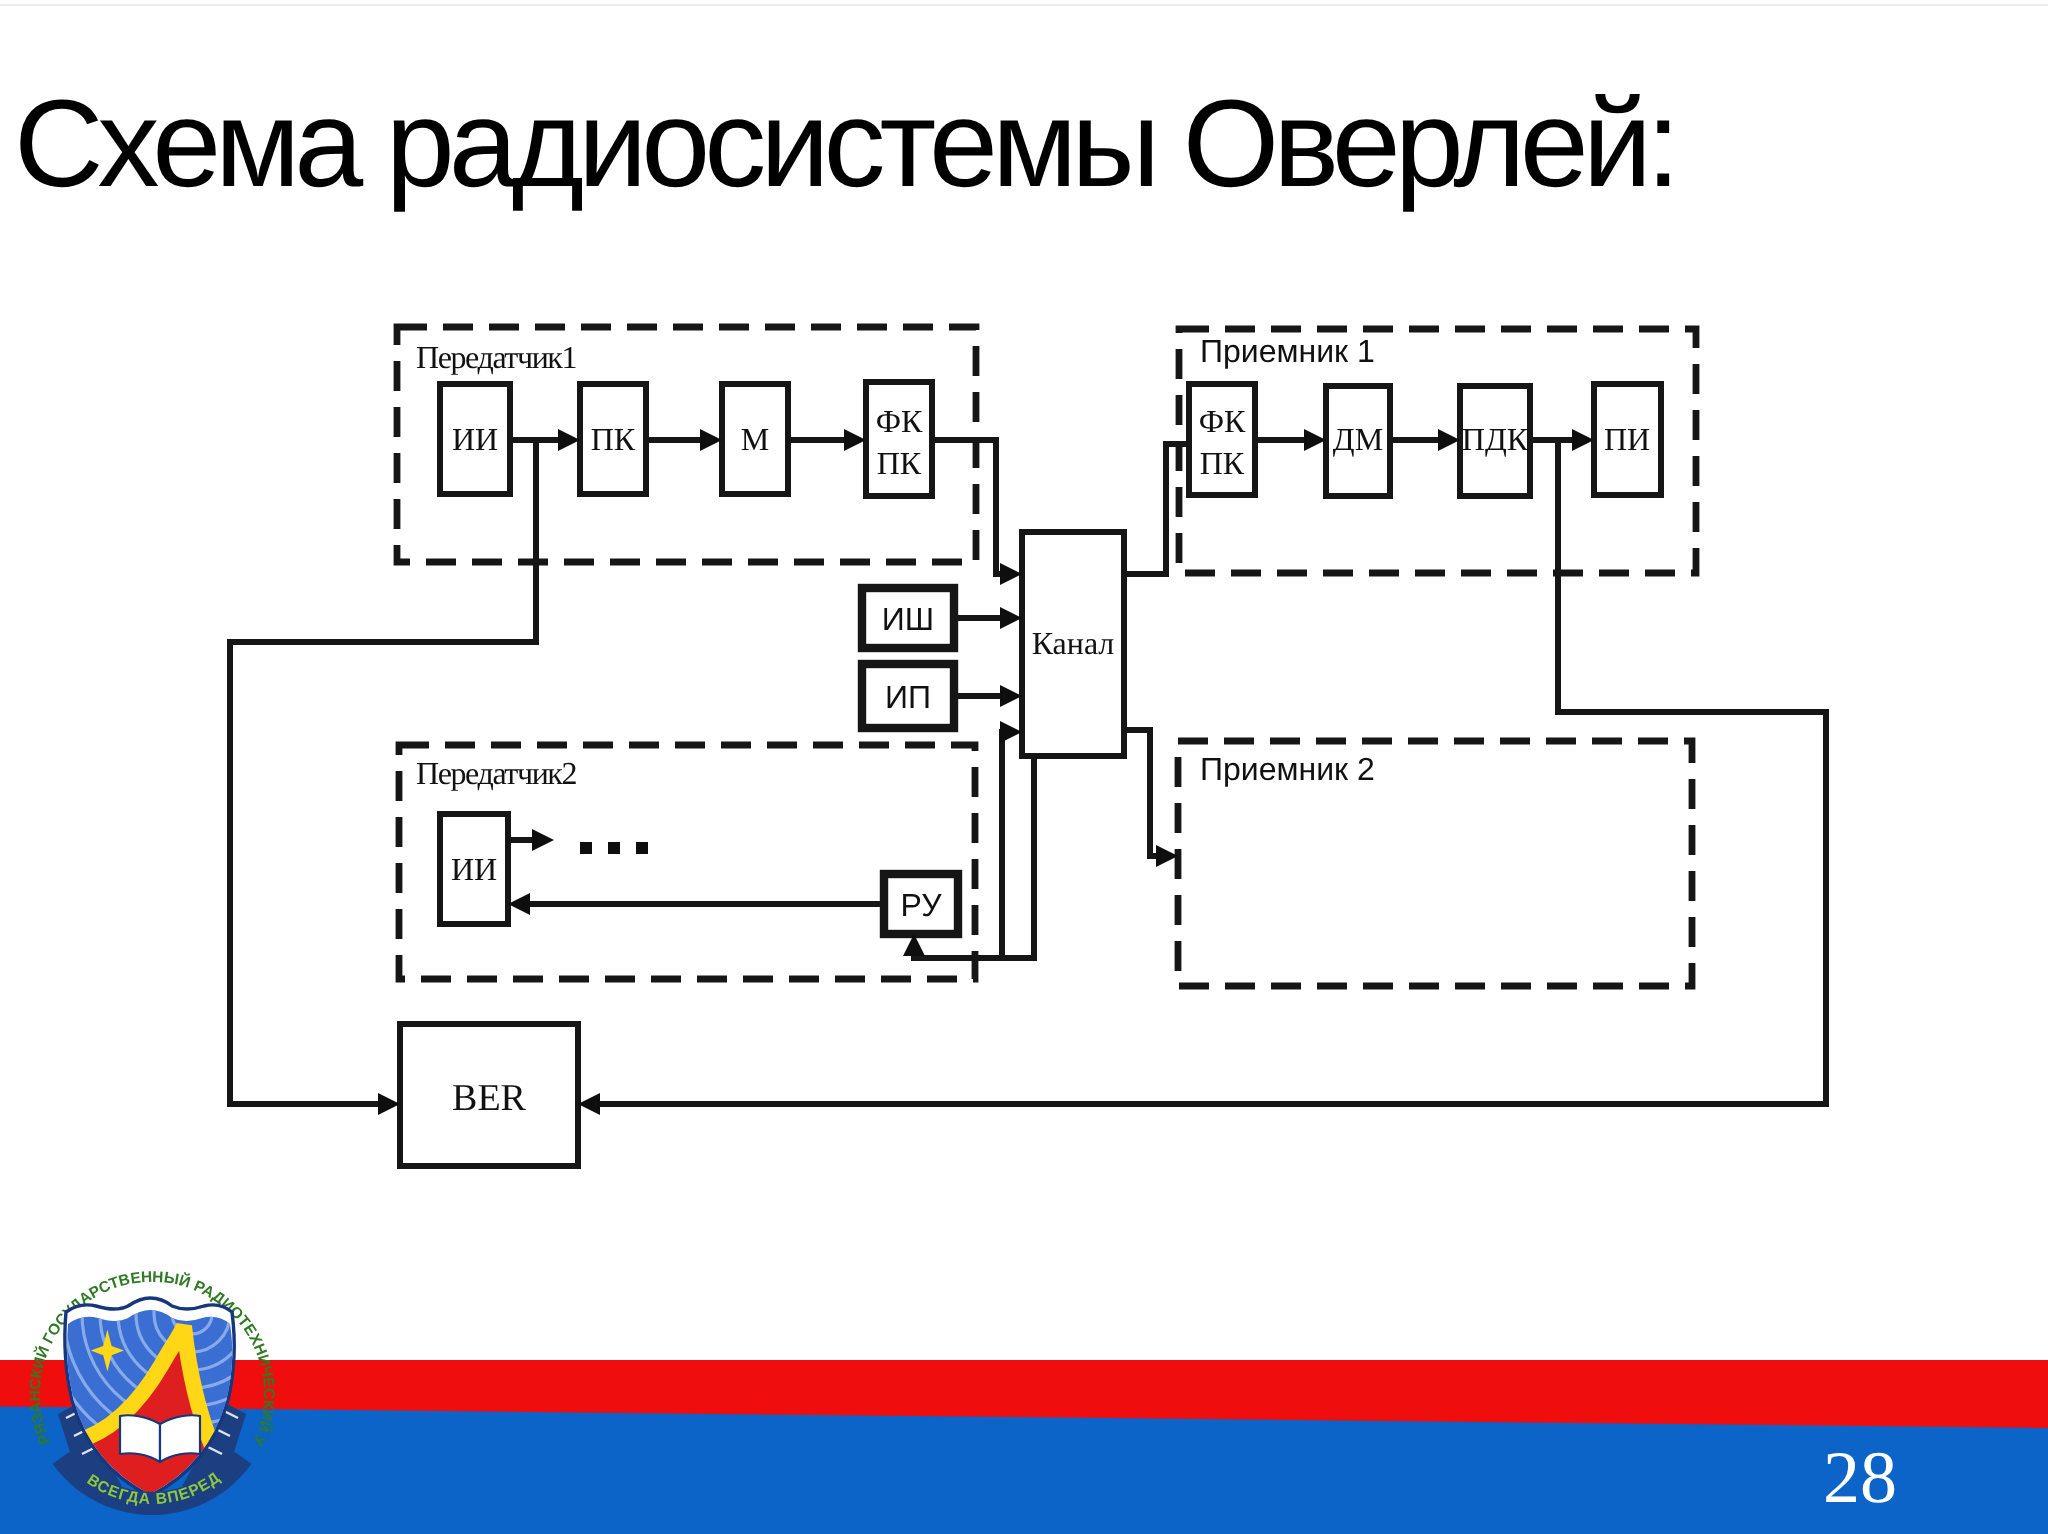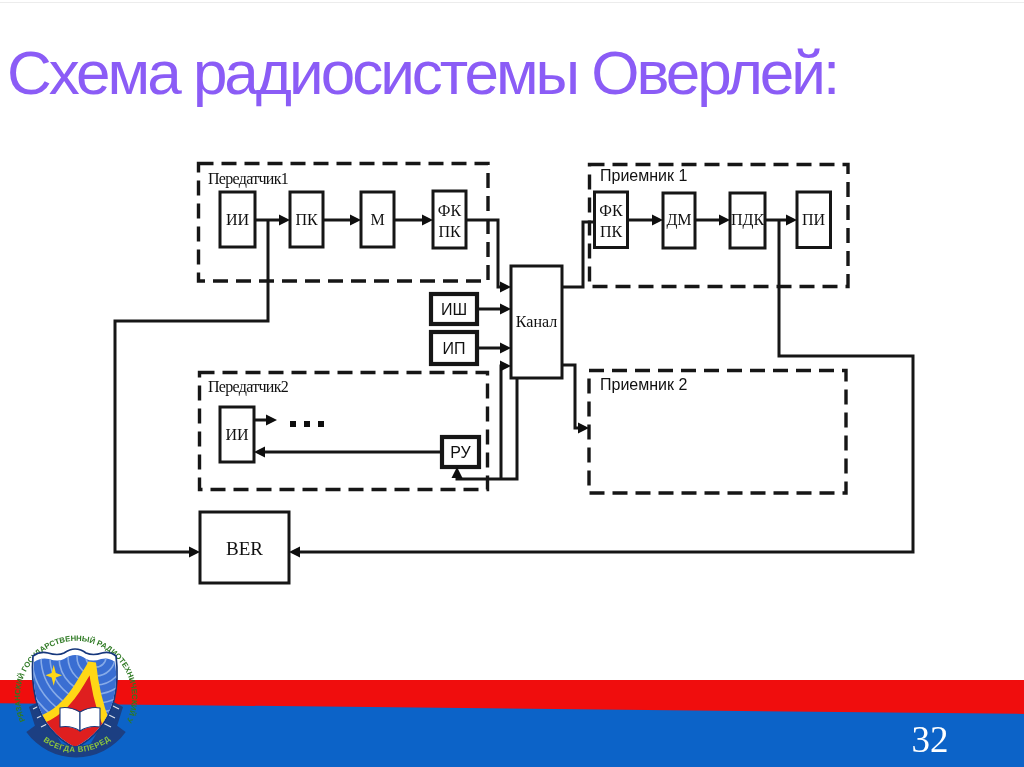--- a/index.html
+++ b/index.html
@@ -1,19 +1,19 @@
 <!DOCTYPE html>
 <html><head>
 <meta charset="utf-8">
 <style>
   html,body{margin:0;padding:0;}
   body{width:1024px;height:767px;position:relative;background:#ffffff;overflow:hidden;
        font-family:"Liberation Sans",sans-serif;}
   #title{position:absolute;left:7px;top:37px;font-size:62px;letter-spacing:-3px;
-         color:#8b5cf6;font-family:"Liberation Sans",sans-serif;}
+         color:#000000;font-family:"Liberation Sans",sans-serif;}
   #redband{position:absolute;left:0;top:680px;width:1024px;height:36px;background:#f00d0d;}
   #blueband{position:absolute;left:-20px;top:703px;width:1100px;height:85px;background:#0c63c8;
             transform:rotate(0.6deg);transform-origin:0 0;}
   #pagenum{position:absolute;left:880px;top:718px;width:100px;text-align:center;
            font-family:"Liberation Serif",serif;font-size:37px;color:#ffffff;}
   svg{position:absolute;left:0;top:0;}
   .blab{font-family:"Liberation Serif",serif;font-size:16px;fill:#111;}
   .slab{font-family:"Liberation Sans",sans-serif;font-size:16px;fill:#111;}
 </style>
 </head>
@@ -111,21 +111,21 @@
   </g>
 
   <text x="208" y="184" class="blab" letter-spacing="-0.7">Передатчик1</text>
   <text x="600" y="181" class="slab">Приемник 1</text>
   <text x="208" y="392" class="blab" letter-spacing="-0.7">Передатчик2</text>
   <text x="600" y="390" class="slab">Приемник 2</text>
 </svg>
 
 <div id="redband"></div>
 <div id="blueband"></div>
-<div id="pagenum">32</div>
+<div id="pagenum">28</div>
 
 <svg id="emblem" width="140" height="140" viewBox="0 0 140 140" style="left:6px;top:627px;">
   <defs>
     <path id="ringpath" d="M 19.3,93.7 A 56,56 0 1 1 120.7,93.7"></path>
     <path id="mottopath" d="M 32.5,110.2 A 55,55 0 0 0 107.5,110.2"></path>
     <clipPath id="shieldclip">
       <path d="M28,35 Q35,30 43,32 Q52,35 58,32 Q64,28 69,28 Q75,28 80,32 Q87,35 95,32 Q103,30 109,35 Q112,54 107,74 Q98,105 69,120 Q40,105 31,74 Q26,54 28,35 Z"></path>
     </clipPath>
   </defs>
   <text font-size="7.7" fill="#2f7a24" font-weight="bold" font-family="Liberation Sans,sans-serif" letter-spacing="0">

